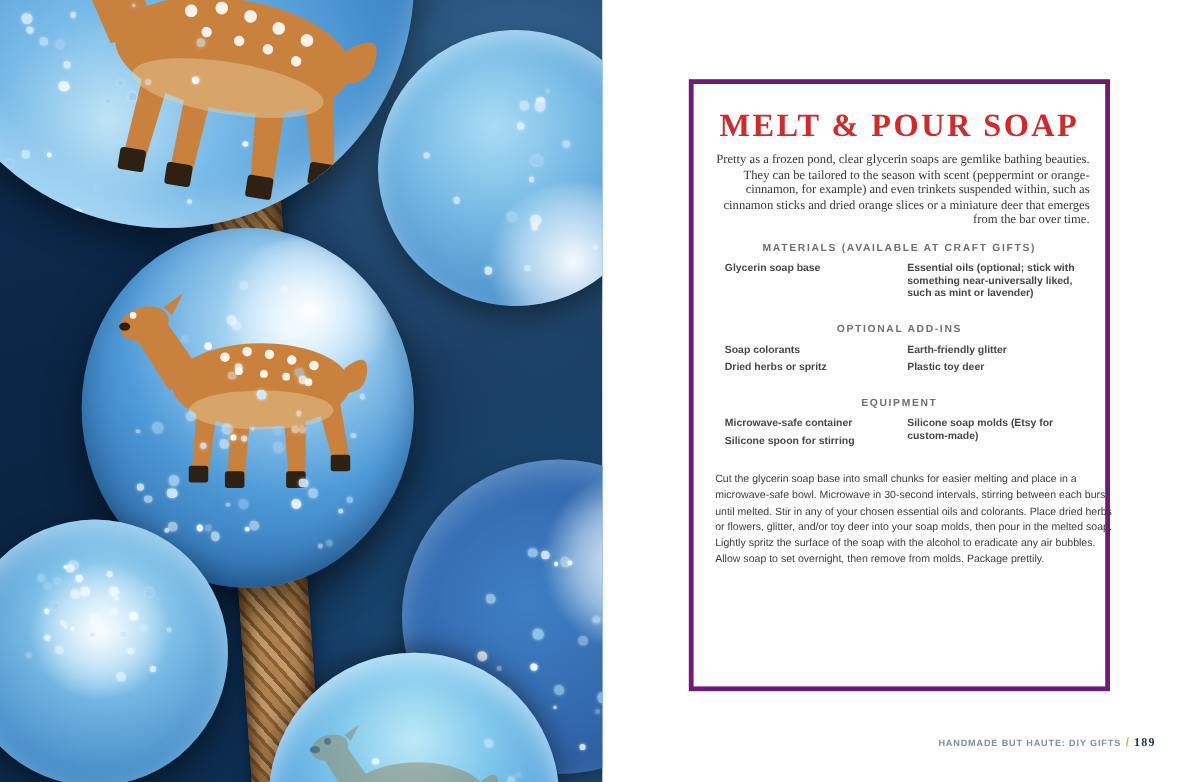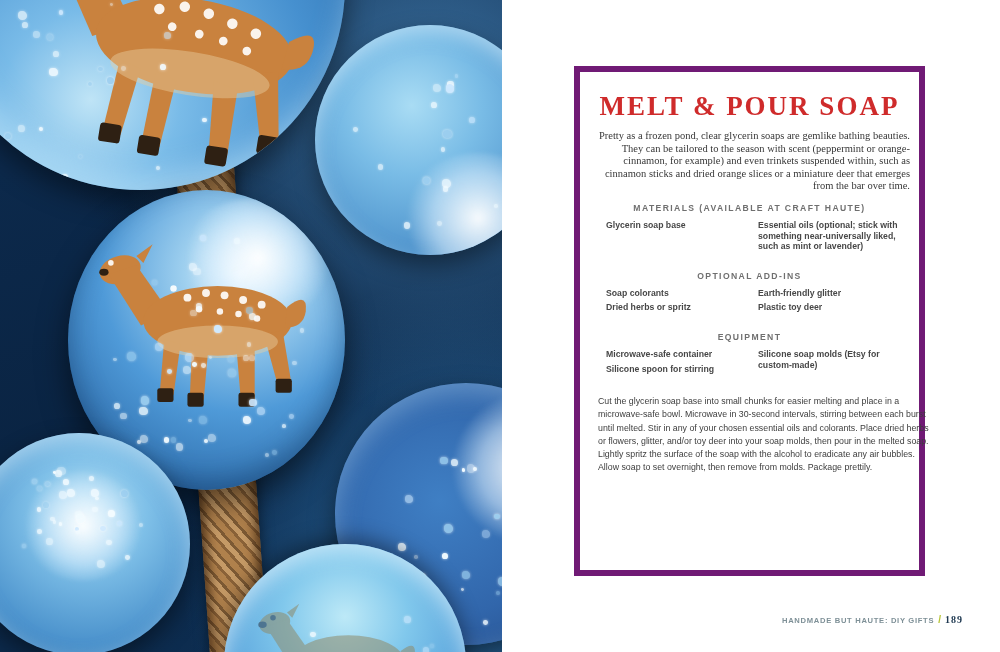--- a/index.html
+++ b/index.html
@@ -60,21 +60,21 @@
     box-shadow:inset 0 10px 20px rgba(235,250,255,.6), 0 -6px 20px rgba(0,0,0,.4);
   }
   .cloud { position:absolute; border-radius:50%; filter:blur(2px);
     background:radial-gradient(circle, rgba(255,255,255,.95) 0%, rgba(225,242,255,.55) 45%, rgba(225,242,255,0) 72%); }
   .deer { position:absolute; }
 
   
   .page-right { position:absolute; left:502px; top:0; width:498px; height:652px; background:#fff; }
   .recipe-box {
     position:absolute; left:72px; top:66px; width:351px; height:510px;
-    border:6px solid #701a75; background:#fff; text-align:center; padding:0 18px;
+    border:4px solid #701a75; background:#fff; text-align:center; padding:0 18px;
   }
   .title {
     margin-top:21px; font-family:"Liberation Serif", serif; font-weight:bold;
     font-size:27px; letter-spacing:2px; color:#cf2b2b; line-height:1;
   }
   .intro {
     margin:10px auto 0; width:312px; font-family:"Liberation Serif", serif;
     font-size:10.5px; line-height:1.2; color:#373737;text-align:right;
   }
   .yield {
@@ -346,21 +346,21 @@
         <i style="left: 85.0248%; top: 41.5151%; width: 3.77635px; height: 3.77635px; background: rgb(159, 208, 240); opacity: 0.469623; box-shadow: rgba(255, 255, 255, 0.8) 0px 0px 3px;"></i>
         <i style="left: 74.5442%; top: 29.7337%; width: 6.88586px; height: 6.88586px; background: rgb(207, 233, 255); opacity: 0.626287; box-shadow: rgba(255, 255, 255, 0.8) 0px 0px 3px;"></i>
       </div>
   </div>
 
   <div class="page-right">
     <div class="recipe-box">
       <h1 class="title">MELT &amp; POUR SOAP</h1>
       <p class="intro">Pretty as a frozen pond, clear glycerin soaps are gemlike bathing beauties. They can be tailored to the season with scent (peppermint or orange-cinnamon, for example) and even trinkets suspended within, such as cinnamon sticks and dried orange slices or a miniature deer that emerges from the bar over time.</p>
 
-      <h2 class="sec-head materials">MATERIALS (AVAILABLE AT CRAFT HAUTE)</h2>
+      <h2 class="sec-head materials">MATERIALS (AVAILABLE AT CRAFT GIFTS)</h2>
       <div class="cols">
         <div class="col-left">
           <p class="item">Glycerin soap base</p>
         </div>
         <div class="col-right">
           <p class="item">Essential oils (optional; stick with something near-universally liked, such as mint or lavender)</p>
         </div>
       </div>
 
       <h2 class="sec-head spaced">OPTIONAL ADD-INS</h2>

